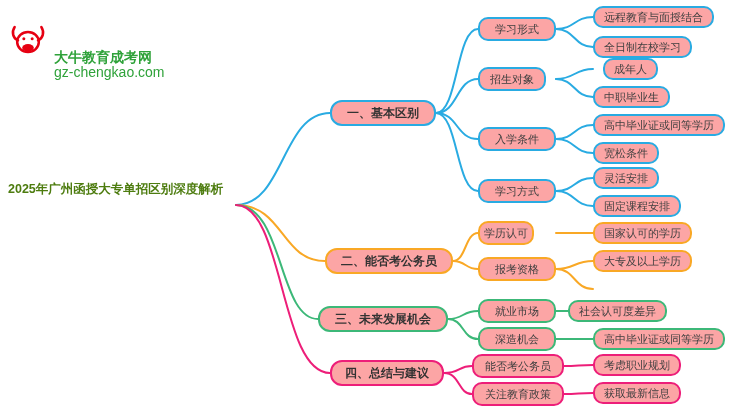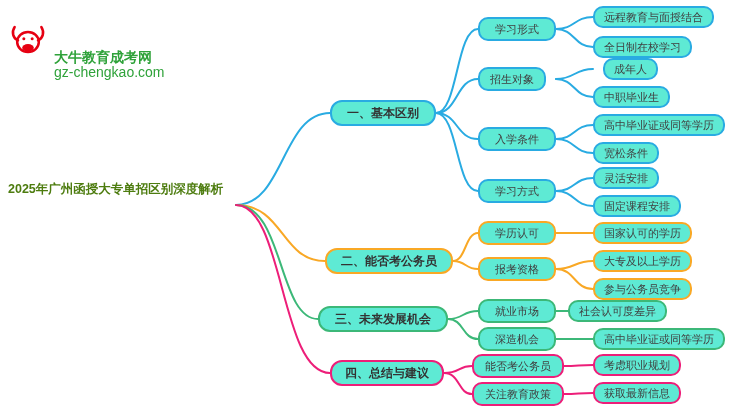--- a/index.html
+++ b/index.html
@@ -1,21 +1,21 @@
 <!DOCTYPE html>
 <html><head>
 <meta charset="utf-8">
 <style>
   * { margin:0; padding:0; box-sizing:border-box; }
   html,body { background:#ffffff; }
   body { font-family:"Liberation Sans","DejaVu Sans",sans-serif; }
   .canvas { position:relative; width:750px; height:410px; background:#ffffff; overflow:hidden; }
   svg.links { position:absolute; left:0; top:0; width:750px; height:410px; }
   .node {
-    position:absolute; background:#5eead4; border:2px solid #999;
+    position:absolute; background:#fca5a5; border:2px solid #999;
     border-radius:10px; font-size:11px; color:#404040;
     display:flex; align-items:center; justify-content:center;
     white-space:nowrap; padding:0 9px; height:22px;
   }
   .mid { height:24px; }
   .lvl1 { height:26px; font-size:12px; font-weight:bold; border-radius:12px; color:#333; }
   .b1 { border-color:#29abe2; }
   .b2 { border-color:#f9a825; }
   .b3 { border-color:#3cb878; }
   .b4 { border-color:#ed1e79; }
@@ -100,25 +100,24 @@
   <div class="node b1" style="left:603px;top:58px">成年人</div>
   <div class="node b1" style="left:593px;top:86px">中职毕业生</div>
   <div class="node mid b1" style="left:478px;top:127px;width:78px">入学条件</div>
   <div class="node b1" style="left:593px;top:114px">高中毕业证或同等学历</div>
   <div class="node b1" style="left:593px;top:142px">宽松条件</div>
   <div class="node mid b1" style="left:478px;top:179px;width:78px">学习方式</div>
   <div class="node b1" style="left:593px;top:167px">灵活安排</div>
   <div class="node b1" style="left:593px;top:195px">固定课程安排</div>
 
   <div class="node lvl1 b2" style="left:325px;top:248px;width:128px">二、能否考公务员</div>
-  <div class="node mid b2" style="left:478px;top:221px;width:78px">学历认可</div>
+  <div class="node mid b2" style="left:478px;top:221px;width:56px">学历认可</div>
   <div class="node b2" style="left:593px;top:222px">国家认可的学历</div>
   <div class="node mid b2" style="left:478px;top:257px;width:78px">报考资格</div>
   <div class="node b2" style="left:593px;top:250px">大专及以上学历</div>
-  <div class="node b2" style="left:593px;top:278px">参与公务员竞争</div>
 
   <div class="node lvl1 b3" style="left:318px;top:306px;width:130px">三、未来发展机会</div>
   <div class="node mid b3" style="left:478px;top:299px;width:78px">就业市场</div>
   <div class="node b3" style="left:568px;top:300px">社会认可度差异</div>
   <div class="node mid b3" style="left:478px;top:327px;width:78px">深造机会</div>
   <div class="node b3" style="left:593px;top:328px">高中毕业证或同等学历</div>
 
   <div class="node lvl1 b4" style="left:330px;top:360px;width:114px">四、总结与建议</div>
   <div class="node mid b4" style="left:472px;top:354px;width:92px">能否考公务员</div>
   <div class="node b4" style="left:593px;top:354px">考虑职业规划</div>

